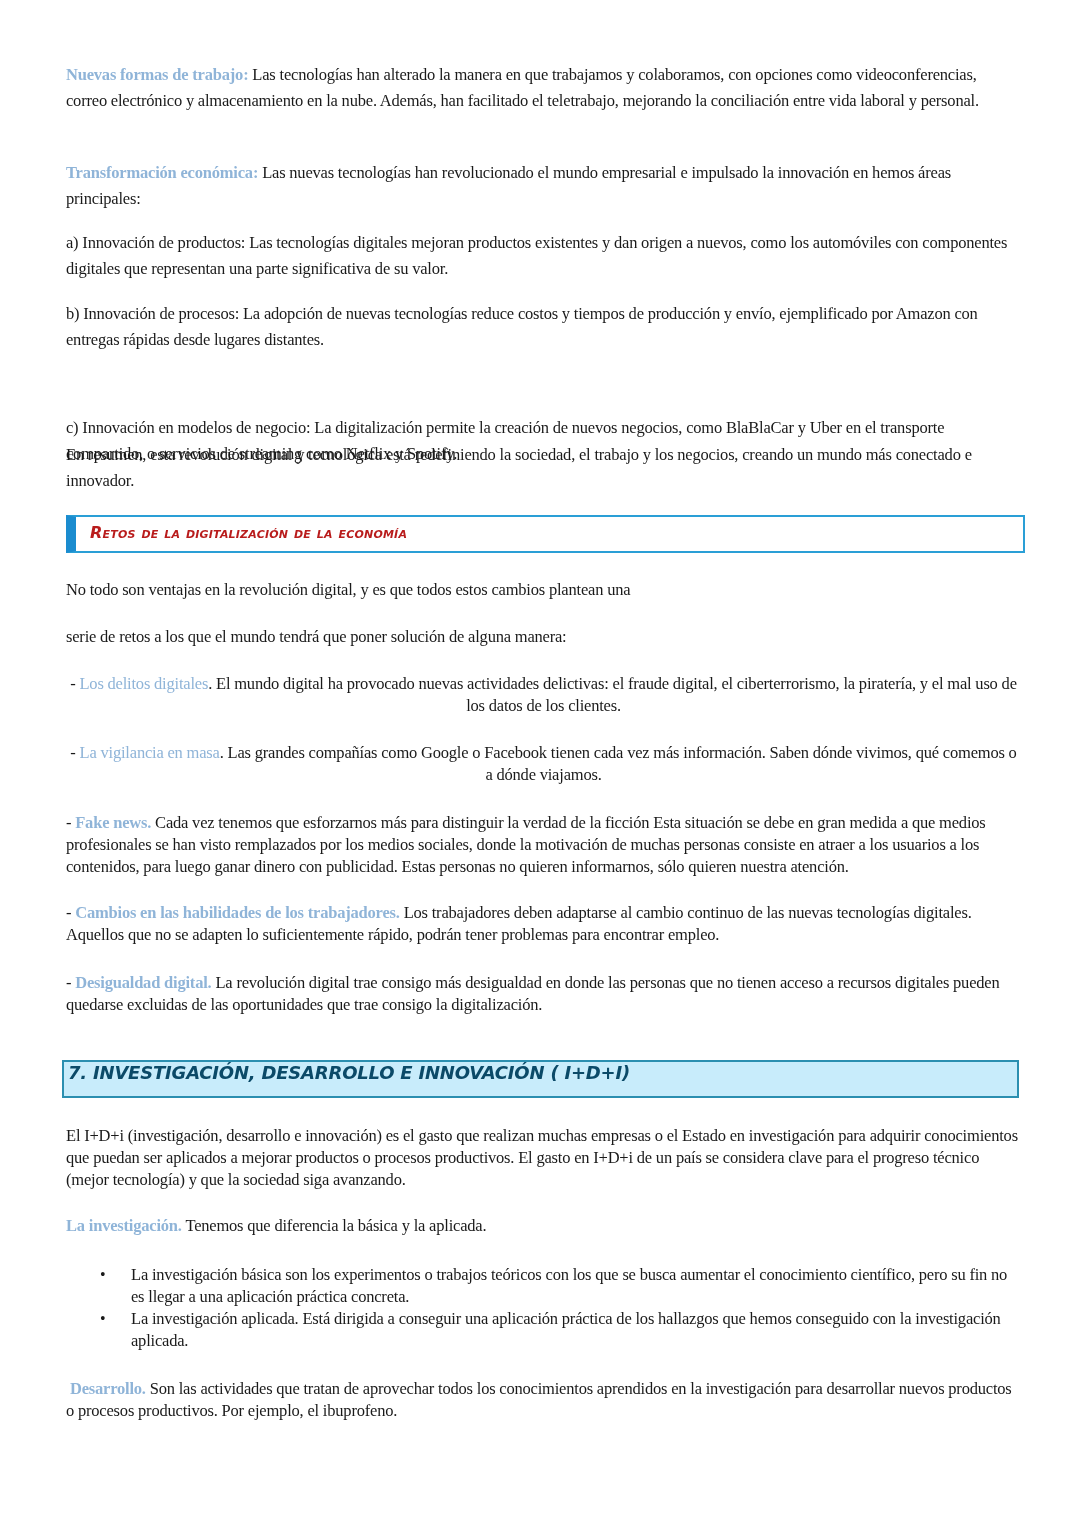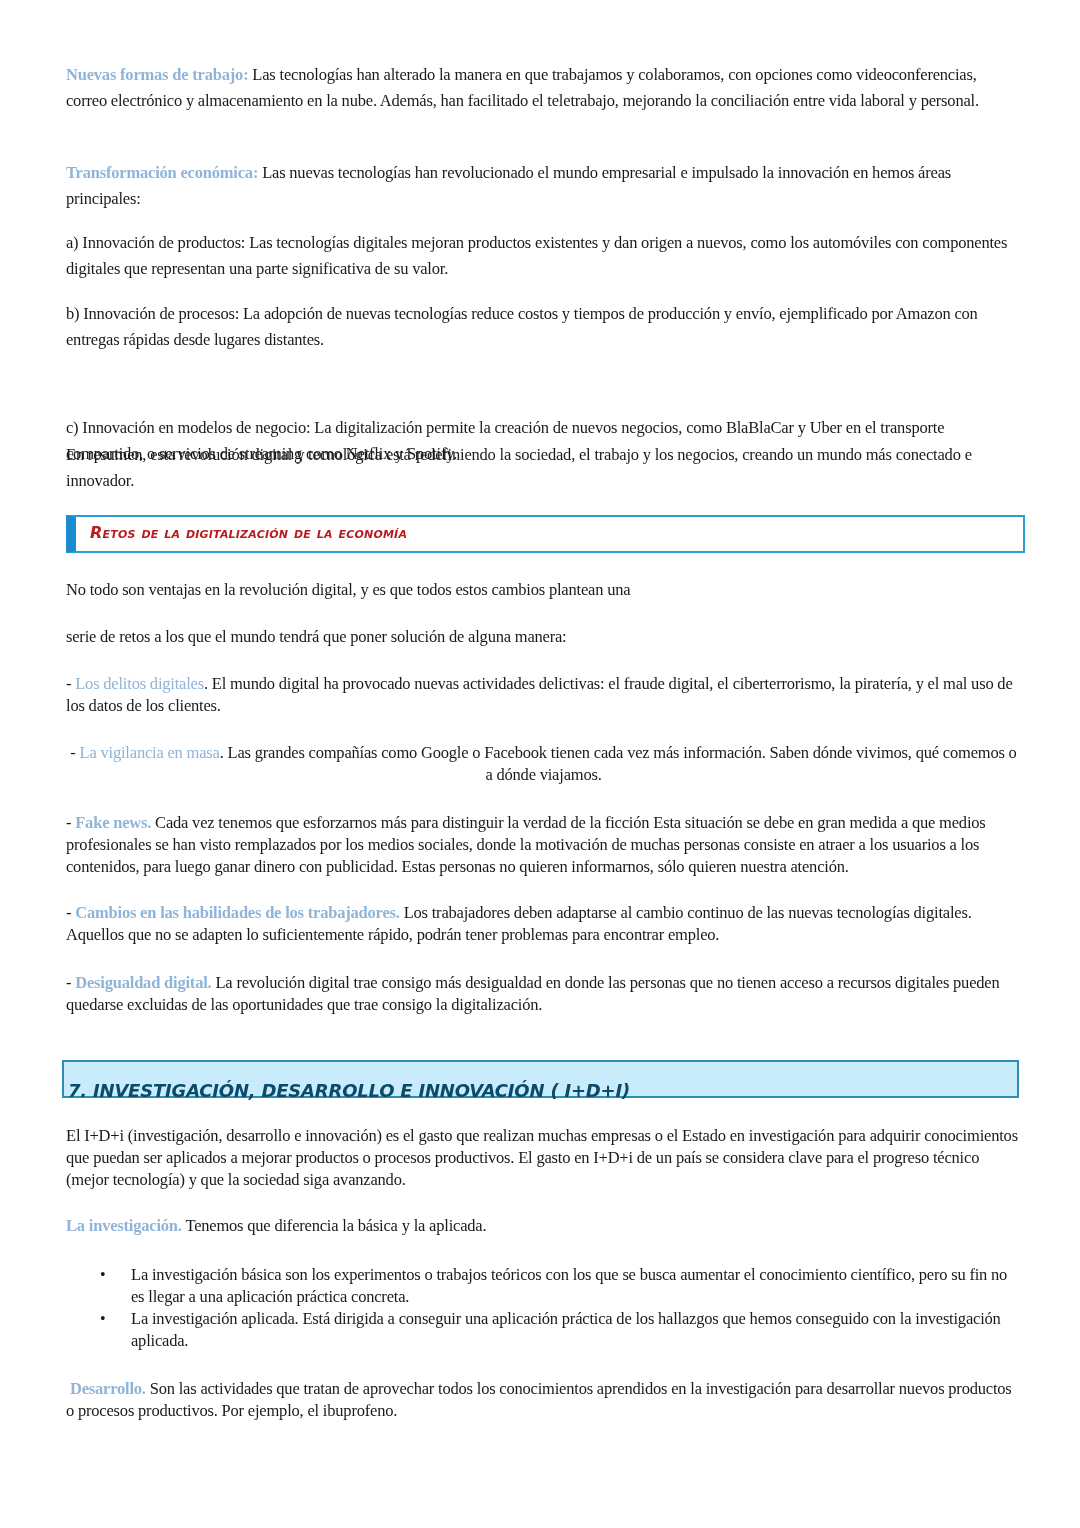--- a/index.html
+++ b/index.html
@@ -59,21 +59,21 @@
       font-variant: small-caps;
       text-transform: none;
     }
     .h-idi {
       left: 62px;
       top: 1060px;
       width: 957px;
       height: 38px;
       border: 2px solid #2b8fb0;
       background: #c8ecfb;
-      padding: 18px 0 0 4px;
+      padding: 0 0 0 4px;
       font-size: 18px;
       color: #0b4a68;
     }
     ul.bullets {
       position: absolute;
       left: 66px;
       top: 1264px;
       width: 950px;
       margin: 0;
       padding: 0;
@@ -106,21 +106,21 @@
   <p class="para" style="top:371px;margin-top:44px;">c) Innovación en modelos de negocio: La digitalización permite la creación de nuevos negocios, como BlaBlaCar y Uber en el transporte compartido, o servicios de streaming como Netflix y Spotify.</p>
   <p class="para" style="top:442px;">En resumen, esta revolución digital y tecnológica está redefiniendo la sociedad, el trabajo y los negocios, creando un mundo más conectado e innovador.</p>
 
   <div class="heading-box h-retos">
     <span>Retos de la digitalización de la economía</span>
   </div>
 
   <p class="para" style="top:577px;">No todo son ventajas en la revolución digital, y es que todos estos cambios plantean una</p>
   <p class="para" style="top:624px;">serie de retos a los que el mundo tendrá que poner solución de alguna manera:</p>
 
-  <p class="para tight" style="top:673px;"><span>- </span><span class="lbl plain">Los delitos digitales</span><span>. El mundo digital ha provocado nuevas actividades delictivas: el fraude digital, el ciberterrorismo, la piratería, y el mal uso de los datos de los clientes.</span></p>
+  <p class="para tight" style="top:673px;text-align:center;"><span>- </span><span class="lbl plain">Los delitos digitales</span><span>. El mundo digital ha provocado nuevas actividades delictivas: el fraude digital, el ciberterrorismo, la piratería, y el mal uso de los datos de los clientes.</span></p>
 
   <p class="para tight" style="top:742px;text-align:center;"><span>- </span><span class="lbl plain">La vigilancia en masa</span><span>. Las grandes compañías como Google o Facebook tienen cada vez más información. Saben dónde vivimos, qué comemos o a dónde viajamos.</span></p>
 
   <p class="para tight" style="top:812px;"><span>- </span><span class="lbl">Fake news.</span><span> Cada vez tenemos que esforzarnos más para distinguir la verdad de la ficción Esta situación se debe en gran medida a que medios profesionales se han visto remplazados por los medios sociales, donde la motivación de muchas personas consiste en atraer a los usuarios a los contenidos, para luego ganar dinero con publicidad. Estas personas no quieren informarnos, sólo quieren nuestra atención.</span></p>
 
   <p class="para tight" style="top:902px;"><span>- </span><span class="lbl">Cambios en las habilidades de los trabajadores.</span><span> Los trabajadores deben adaptarse al cambio continuo de las nuevas tecnologías digitales. Aquellos que no se adapten lo suficientemente rápido, podrán tener problemas para encontrar empleo.</span></p>
 
   <p class="para tight" style="top:972px;"><span>- </span><span class="lbl">Desigualdad digital.</span><span> La revolución digital trae consigo más desigualdad en donde las personas que no tienen acceso a recursos digitales pueden quedarse excluidas de las oportunidades que trae consigo la digitalización.</span></p>
 
   <div class="heading-box h-idi">

